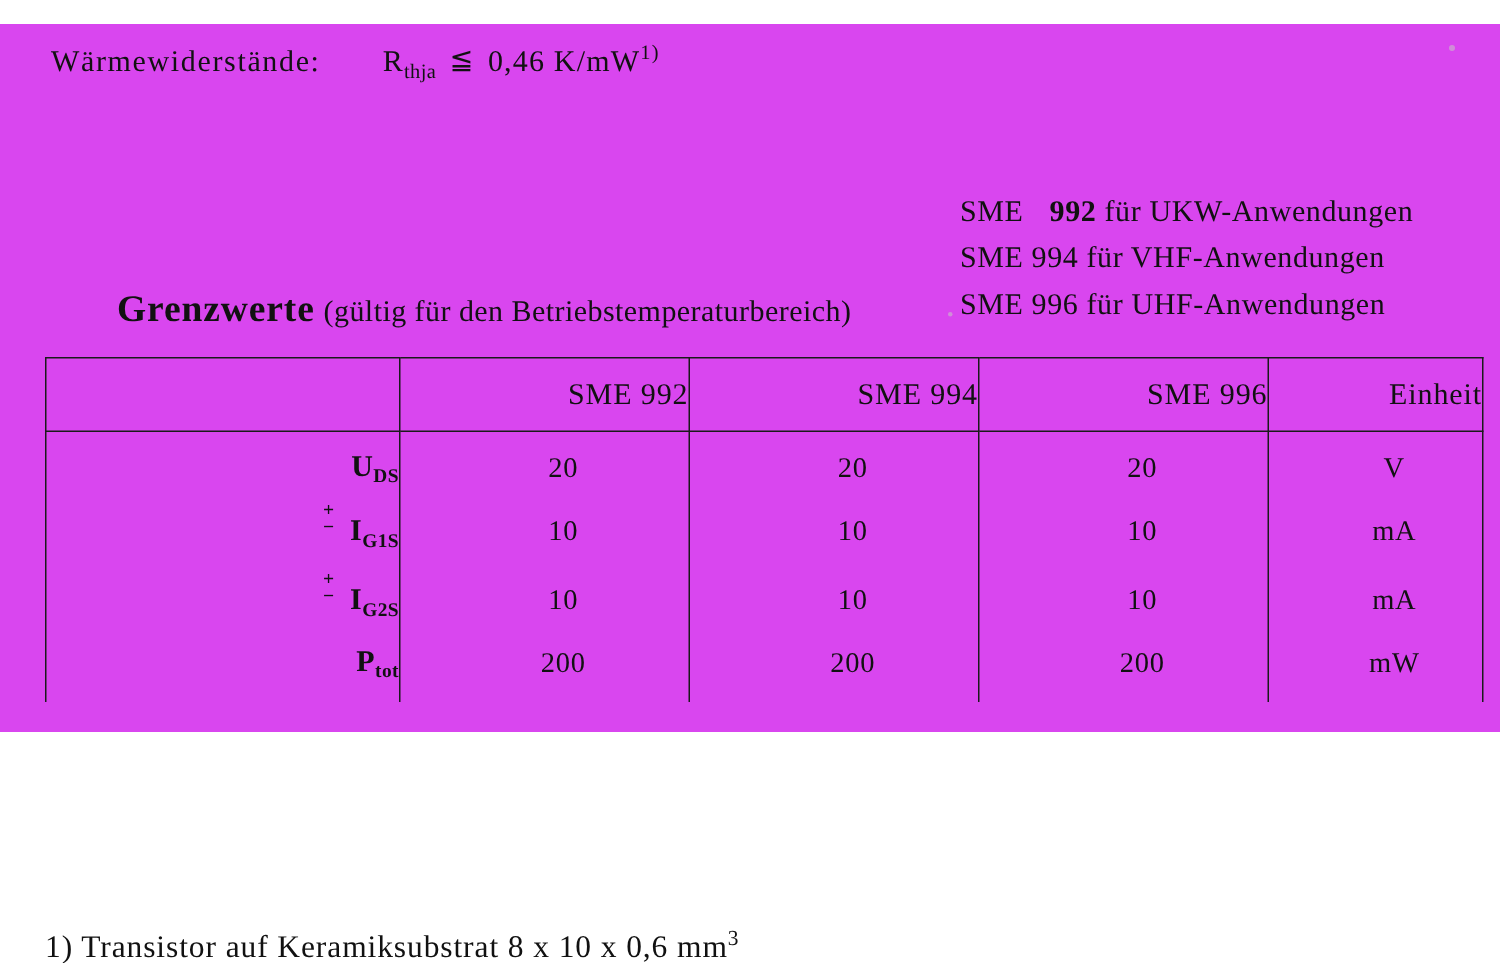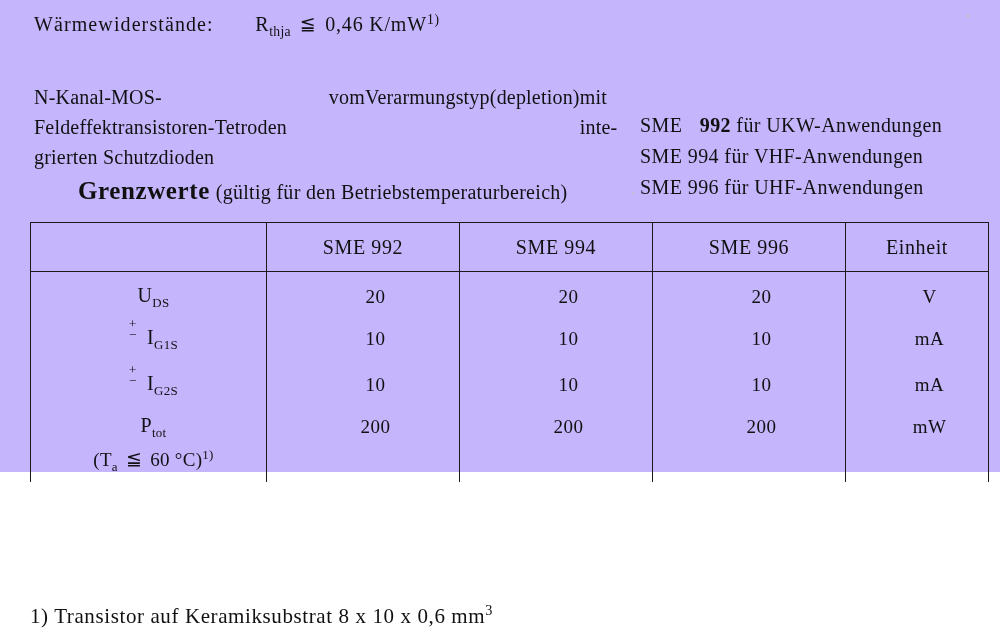--- a/index.html
+++ b/index.html
@@ -10,23 +10,23 @@
   body {
     width: 1000px;
     height: 642px;
     position: relative;
     font-family: "Liberation Serif", serif;
     color: #111111;
     overflow: hidden;
   }
   .page {
     position: absolute;
-    left: 0; top: 0;
+    left: 0; top: 16px;
     width: 1000px; height: 472px;
-    background: #c4b5fd;
+    background: #d946ef;
   }
   
   .sub   { font-size: 0.68em; vertical-align: -0.35em; letter-spacing: 0.3px; }
   .sup   { font-size: 0.68em; vertical-align: 0.55em; }
 
   
   .thermal-row {
     position: absolute;
     left: 34px;
     top: 12px;
@@ -101,43 +101,44 @@
     font-size: 19px;
     table-layout: fixed;
   }
   table.limits td, table.limits th {
     border: 1.6px solid #1a1a1a;
     padding: 0;
     font-weight: normal;
   }
   table.limits thead th {
     height: 48px;
-    text-align: center;
+    text-align: right;
     font-size: 20px;
     letter-spacing: 0.6px;
   }
   .col-param { width: 236px; }
   .col-val   { width: 193px; }
   .col-unit  { width: 143px; }
 
   table.limits tbody td {
     border-left: 1.6px solid #1a1a1a;
     border-right: 1.6px solid #1a1a1a;
     border-top: none;
     border-bottom: none;
     text-align: center;
     height: 38px;
     vertical-align: middle;
     letter-spacing: 0.5px;
     padding-left: 25px;
   }
   table.limits tbody td.param {
-    text-align: center;
+    text-align: right;
     padding-left: 10px;
     letter-spacing: 0.3px;
+    font-weight: bold;
   }
   table.limits tbody tr:first-child td { padding-top: 6px; }
   table.limits tbody tr:last-child  td { padding-bottom: 6px; }
   table.limits tbody tr.tall td { height: 46px; }
   table.limits tbody tr.extra td { height: 30px; }
 
   
   .pm {
     display: inline-block;
     position: relative;
@@ -179,30 +180,20 @@
 
   <div class="thermal-row">
     <span class="label">Wärmewiderstände:</span>
     <span class="value">
       <span>R</span><span class="sub">thja</span>
       <span class="le-sign">≦</span>
       <span>0,46  K/mW</span><span class="sup">1)</span>
     </span>
   </div>
 
-  <div class="desc">
-    <span class="l1">
-      <span>N-Kanal-MOS-Feldeffektransistoren-Tetroden</span>
-      <span>vom</span>
-      <span>Verarmungstyp</span>
-      <span>(depletion)</span>
-      <span>mit  inte-</span>
-    </span>
-    <span class="l2">grierten Schutzdioden</span>
-  </div>
 
   <div class="type-list">
     <div class="row">
       <span>SME</span>
       <span class="bold">992</span>
       <span>für UKW-Anwendungen</span>
     </div>
     <div class="row">
       <span>SME</span>
       <span>994</span>
@@ -276,31 +267,20 @@
         <tr>
           <td class="param">
             <span class="param-txt">P</span><span class="sub">tot</span>
           </td>
           <td>200</td>
           <td>200</td>
           <td>200</td>
           <td>mW</td>
         </tr>
 
-        <tr class="extra">
-          <td class="param">
-            <span class="cond">(T</span><span class="sub">a</span>
-            <span class="le-sign">≦</span>
-            <span class="cond">60  °C)</span><span class="sup">1)</span>
-          </td>
-          <td></td>
-          <td></td>
-          <td></td>
-          <td></td>
-        </tr>
 
 
 
       </tbody>
     </table>
   </div>
 
   <div class="footnote">
     <span>1) Transistor  auf  Keramiksubstrat  8 x 10 x 0,6 mm</span><span class="sup">3</span>
   </div>

